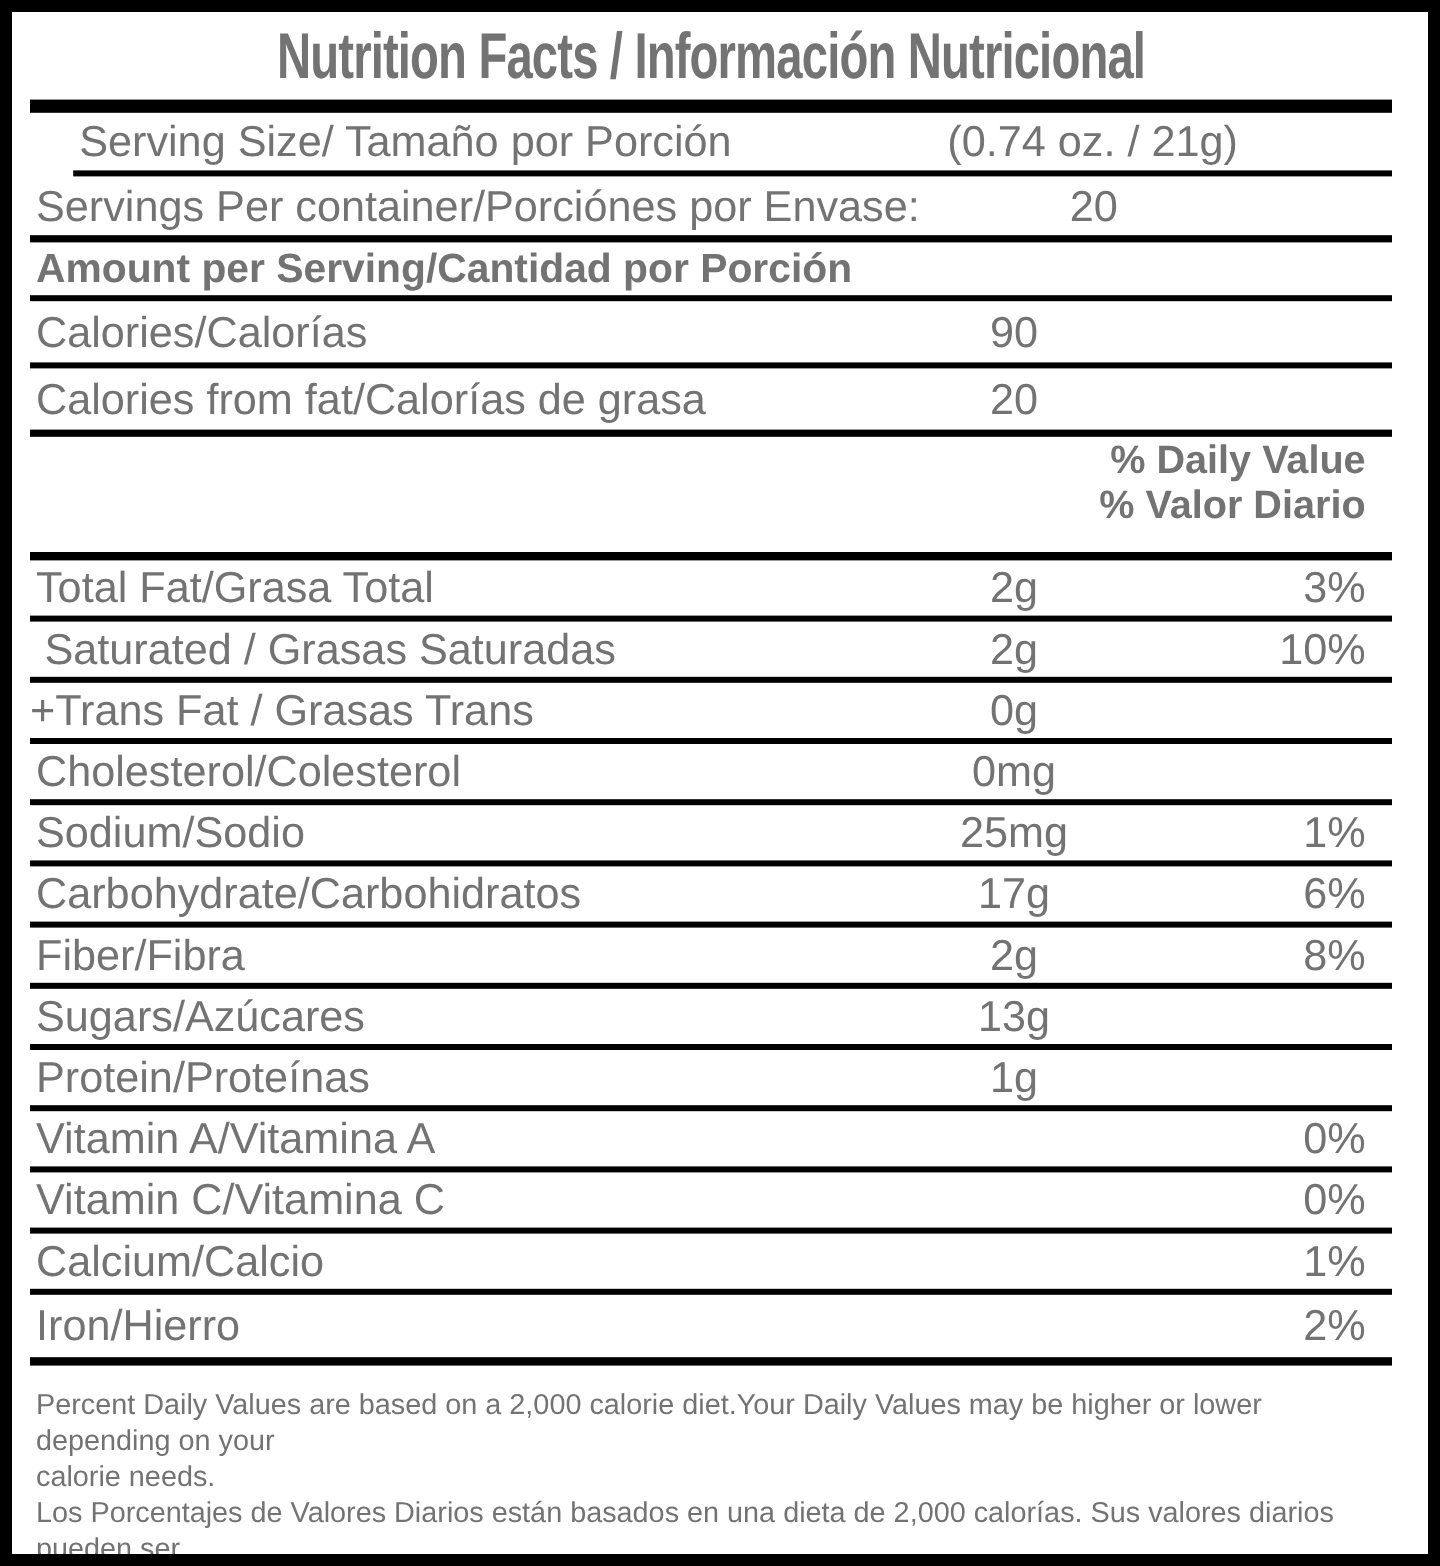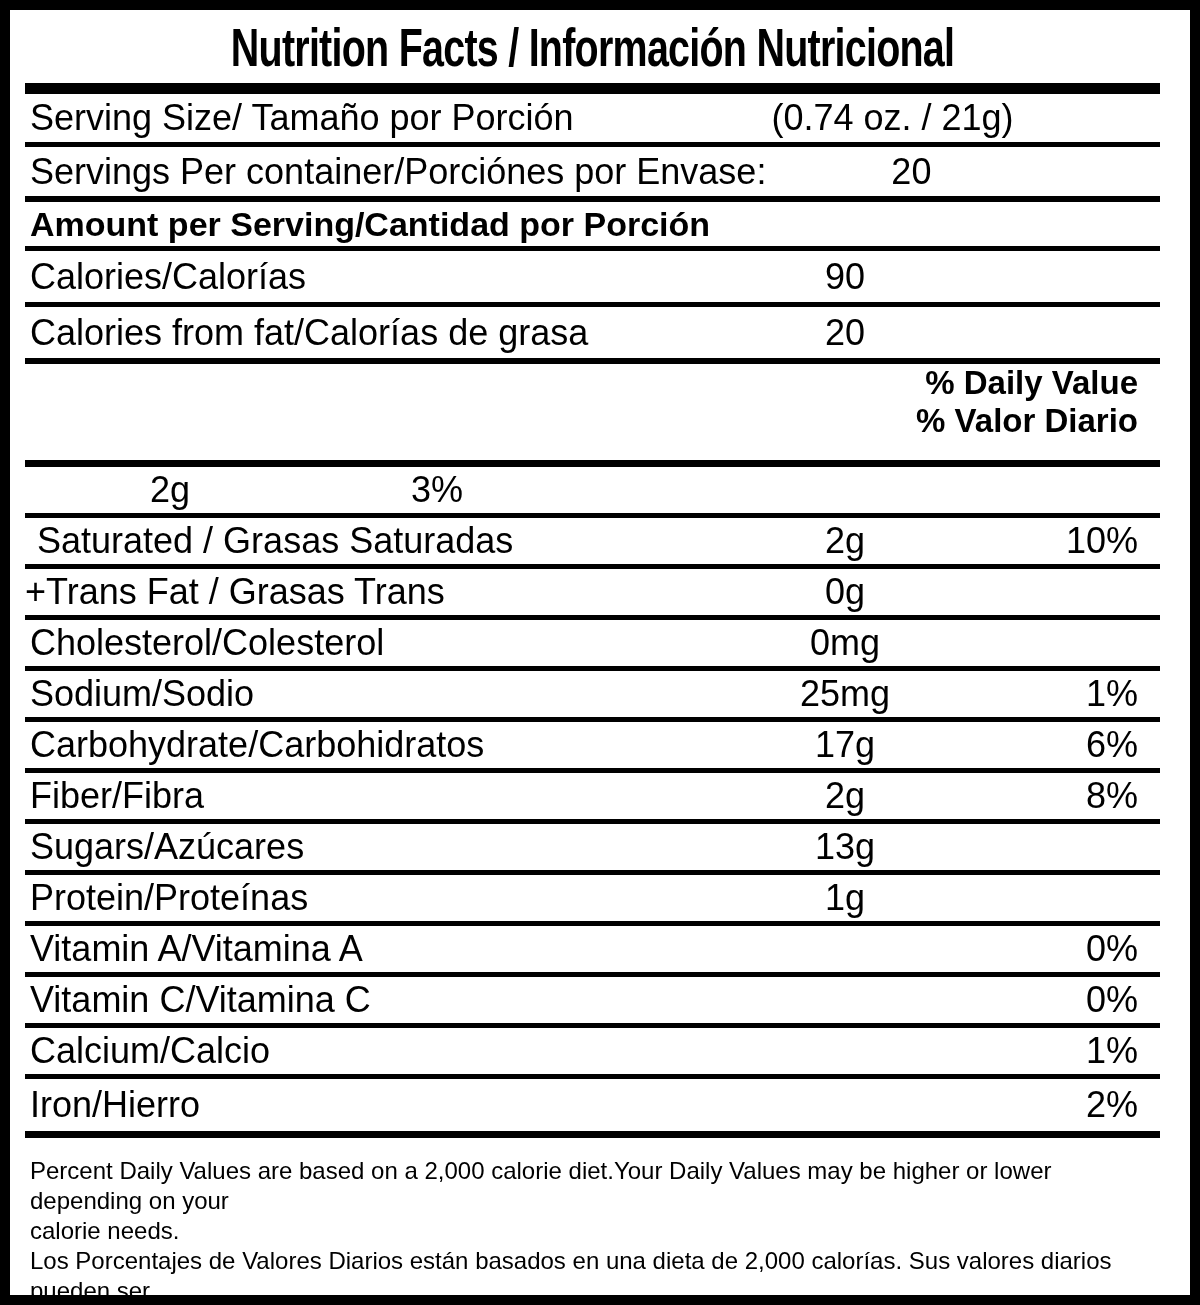--- a/index.html
+++ b/index.html
@@ -3,21 +3,21 @@
 <meta charset="utf-8">
 <style>
   html, body { margin: 0; padding: 0; background: #ffffff; }
   .label-box {
     position: relative;
     width: 1200px;
     height: 1305px;
     box-sizing: border-box;
     border: 10px solid #000;
     background: #fff;
-    color: #000000;
+    color: #737373;
     font-family: "Liberation Sans", sans-serif;
     overflow: hidden;
   }
   .inner { padding: 0 30px 0 15px; }
 
   .title-wrap {
     height: 73px;
     display: flex;
     align-items: center;
     justify-content: center;
@@ -39,21 +39,21 @@
     border-bottom: 5px solid #000;
     font-size: 36px;
     line-height: 1;
   }
   .cell-label { flex: 1 1 auto; padding-left: 5px; white-space: nowrap; }
   .cell-label.indent { padding-left: 12px; }
   .cell-label.no-indent { padding-left: 0; }
   .cell-value { flex: 0 0 290px; text-align: center; white-space: nowrap; }
   .cell-dv { flex: 0 0 170px; text-align: right; padding-right: 22px; box-sizing: border-box; white-space: nowrap; }
 
-  .row-serving-size { height: 48px; }
+  .row-serving-size { height: 48px; margin-left: 36px; }
   .row-serving-size .cell-label { flex: 0 0 595px; }
   .row-serving-size .cell-value { flex: 1 1 auto; text-align: center; }
   .row-servings { height: 49px; border-bottom-width: 6px; }
   .row-amount { height: 44px; font-size: 34px; font-weight: bold; }
   .row-cal { height: 51px; }
   .row-calfat { border-bottom-width: 6px; }
 
   .dv-header {
     height: 96px;
     border-bottom: 7px solid #000;
@@ -111,20 +111,21 @@
       <span class="cell-value">20</span>
       <span class="cell-dv"></span>
     </div>
 
     <div class="dv-header">
       <span>% Daily Value</span>
       <span>% Valor Diario</span>
     </div>
 
     <div class="row">
+      <span class="cell-label">Total Fat/Grasa Total</span>
       <span class="cell-value">2g</span>
       <span class="cell-dv">3%</span>
     </div>
 
     <div class="row">
       <span class="cell-label indent">Saturated / Grasas Saturadas</span>
       <span class="cell-value">2g</span>
       <span class="cell-dv">10%</span>
     </div>
 

